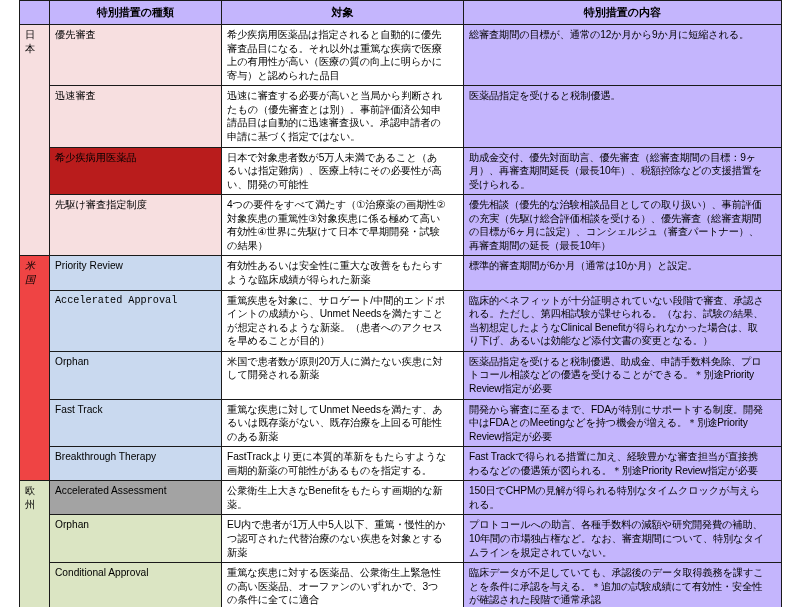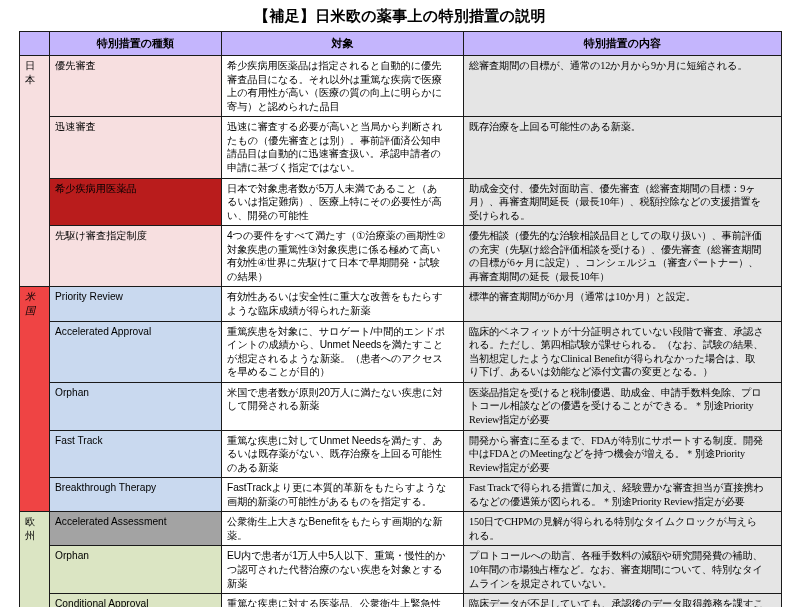--- a/index.html
+++ b/index.html
@@ -91,40 +91,38 @@
     margin-top: 30px;
   }
 
   td.target-cell {
     font-size: 10.3px;
     line-height: 1.36;
     letter-spacing: -0.05px;
   }
 
   td.content-cell {
-    background: #e5e5e5;
+    background: #c4b5fd;
     font-size: 10.3px;
     line-height: 1.36;
     letter-spacing: -0.15px;
-    font-family: Liberation Serif, serif;
   }
 
   
   tr.jp td.region-cell, tr.jp td.measure-cell, tr.jp td.target-cell { background: #f7dfe0; }
   tr.us td.region-cell, tr.us td.measure-cell, tr.us td.target-cell { background: #c9d9ef; }
   tr.eu td.region-cell, tr.eu td.measure-cell, tr.eu td.target-cell { background: #dbe5c3; }
 
   tr.jp td.target-cell, tr.us td.target-cell, tr.eu td.target-cell { background: #ffffff; }
 </style>
 </head>
 <body>
 
 <div class="page">
 
-  <div class="page-title">【補足】日米欧の薬事上の特別措置の説明</div>
 
   <div class="table-wrap">
     <table class="matrix">
       <colgroup>
         <col class="c-region">
         <col class="c-measure">
         <col class="c-target">
         <col class="c-content">
       </colgroup>
       <thead>
@@ -138,40 +136,40 @@
       <tbody id="table-body">
           <tr class="jp">
             <td class="region-cell" rowspan="4" style="background: rgb(247, 223, 224);">日本</td>
             <td class="measure-cell" style="background: rgb(247, 223, 224);">優先審査</td>
             <td class="target-cell">希少疾病用医薬品は指定されると自動的に優先審査品目になる。それ以外は重篤な疾病で医療上の有用性が高い（医療の質の向上に明らかに寄与）と認められた品目</td>
             <td class="content-cell">総審査期間の目標が、通常の12か月から9か月に短縮される。</td>
           </tr>
           <tr class="jp">
             <td class="measure-cell" style="background: rgb(247, 223, 224);">迅速審査</td>
             <td class="target-cell">迅速に審査する必要が高いと当局から判断されたもの（優先審査とは別）。事前評価済公知申請品目は自動的に迅速審査扱い。承認申請者の申請に基づく指定ではない。</td>
-            <td class="content-cell">既存治療を上回る可能性のある新薬。</td>
+            <td class="content-cell">医薬品指定を受けると税制優遇。</td>
           </tr>
           <tr class="jp">
             <td class="measure-cell" style="background: #b91c1c;">希少疾病用医薬品</td>
             <td class="target-cell">日本で対象患者数が5万人未満であること（あるいは指定難病）、医療上特にその必要性が高い、開発の可能性</td>
             <td class="content-cell">助成金交付、優先対面助言、優先審査（総審査期間の目標：9ヶ月）、再審査期間延長（最長10年）、税額控除などの支援措置を受けられる。</td>
           </tr>
           <tr class="jp">
             <td class="measure-cell" style="background: rgb(247, 223, 224);">先駆け審査指定制度</td>
             <td class="target-cell">4つの要件をすべて満たす（①治療薬の画期性②対象疾患の重篤性③対象疾患に係る極めて高い有効性④世界に先駆けて日本で早期開発・試験の結果）</td>
             <td class="content-cell">優先相談（優先的な治験相談品目としての取り扱い）、事前評価の充実（先駆け総合評価相談を受ける）、優先審査（総審査期間の目標が6ヶ月に設定）、コンシェルジュ（審査パートナー）、再審査期間の延長（最長10年）</td>
           </tr>
           <tr class="us">
             <td class="region-cell" rowspan="5" style="background: #ef4444; font-style: italic;">米国</td>
             <td class="measure-cell" style="background: rgb(201, 217, 239);">Priority Review</td>
             <td class="target-cell">有効性あるいは安全性に重大な改善をもたらすような臨床成績が得られた新薬</td>
             <td class="content-cell">標準的審査期間が6か月（通常は10か月）と設定。</td>
           </tr>
           <tr class="us">
-            <td class="measure-cell" style="background: rgb(201, 217, 239);">Accelerated Approval</td>
+            <td class="measure-cell" style="background: rgb(201, 217, 239); font-family: Liberation Mono, monospace;">Accelerated Approval</td>
             <td class="target-cell">重篤疾患を対象に、サロゲート/中間的エンドポイントの成績から、Unmet Needsを満たすことが想定されるような新薬。（患者へのアクセスを早めることが目的）</td>
             <td class="content-cell">臨床的ベネフィットが十分証明されていない段階で審査、承認される。ただし、第四相試験が課せられる。（なお、試験の結果、当初想定したようなClinical Benefitが得られなかった場合は、取り下げ、あるいは効能など添付文書の変更となる。）</td>
           </tr>
           <tr class="us">
             <td class="measure-cell" style="background: rgb(201, 217, 239);">Orphan</td>
             <td class="target-cell">米国で患者数が原則20万人に満たない疾患に対して開発される新薬</td>
             <td class="content-cell">医薬品指定を受けると税制優遇、助成金、申請手数料免除、プロトコール相談などの優遇を受けることができる。＊別途Priority Review指定が必要</td>
           </tr>
           <tr class="us">
             <td class="measure-cell" style="background: rgb(201, 217, 239);">Fast Track</td>

